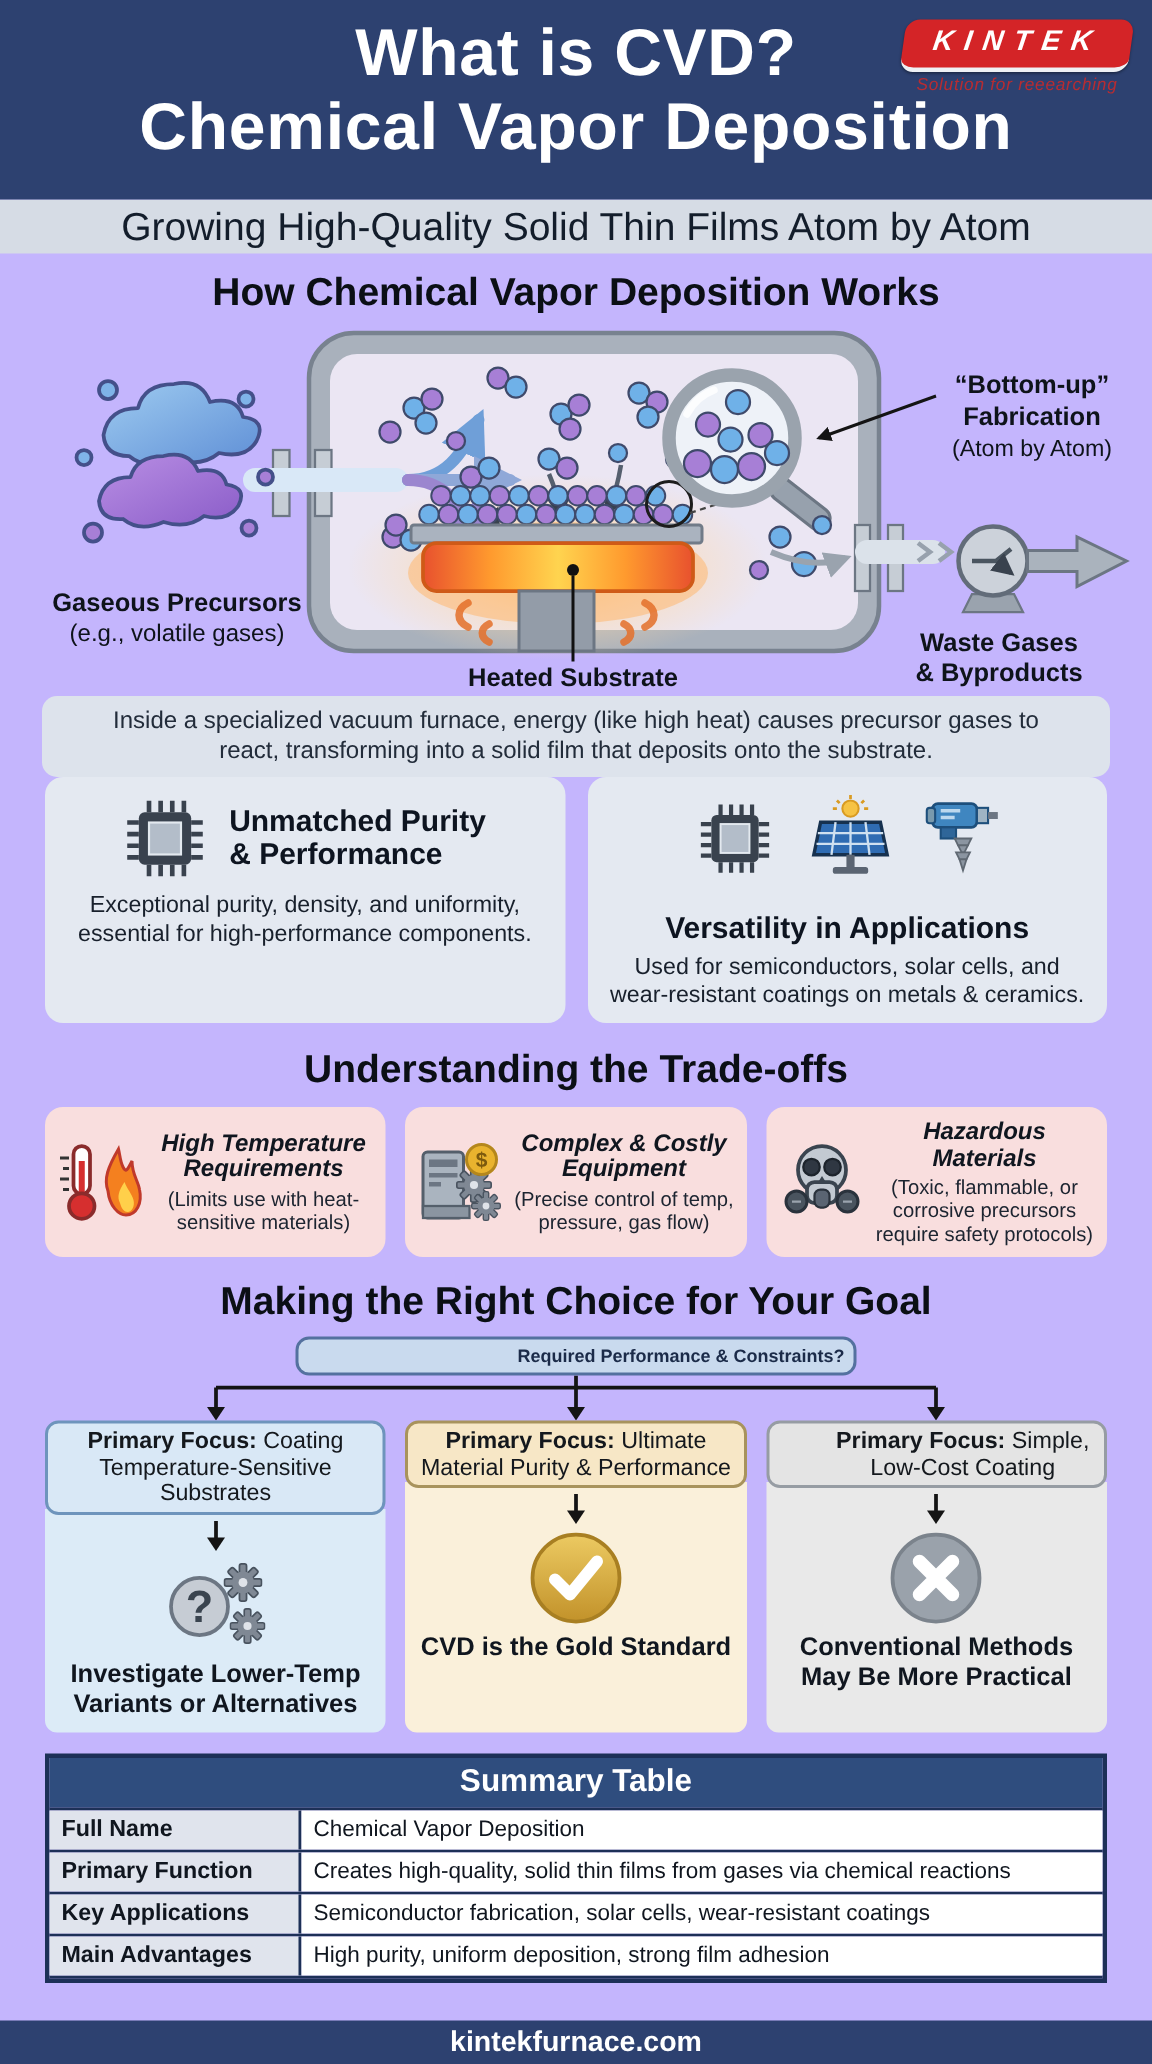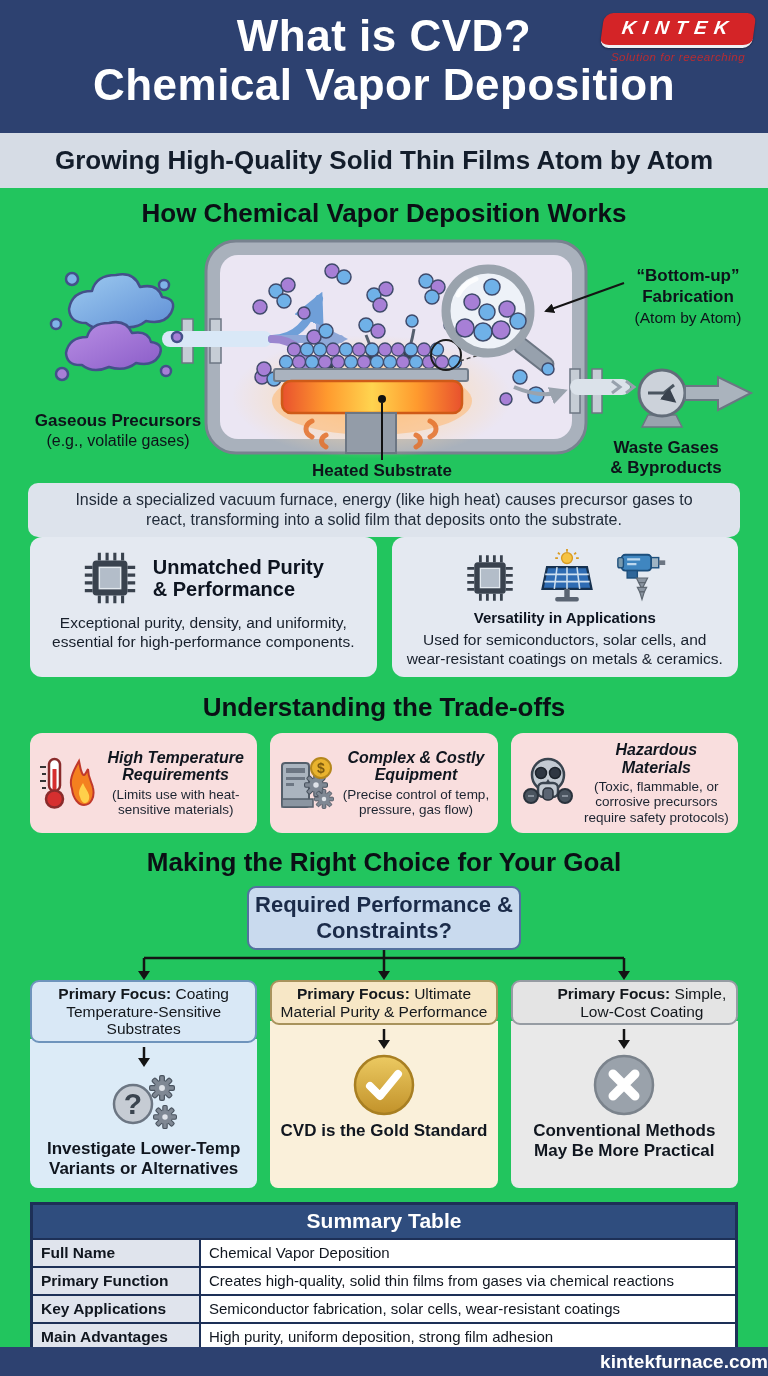--- a/index.html
+++ b/index.html
@@ -1,61 +1,61 @@
 <!DOCTYPE html>
 <html><head>
 <meta charset="utf-8">
 <style>
   * { margin:0; padding:0; box-sizing:border-box; }
   body { margin:0; background:#888; }
   .page {
     width:768px; height:1376px; position:relative; overflow:hidden;
-    background:#22c55e; font-family:"Liberation Sans", sans-serif;
+    background:#c4b5fd; font-family:"Liberation Sans", sans-serif;
     margin:0 auto;
   }
   
   .header { height:133px; background:#2d4170; color:#fff; text-align:center; position:relative; padding-top:12px; }
   .header .t1 { font-size:44px; font-weight:800; letter-spacing:.5px; line-height:1.1; }
   .header .t2 { font-size:44px; font-weight:800; letter-spacing:.5px; line-height:1.15; }
   .logo { position:absolute; top:13px; right:14px; width:152px; text-align:center; }
   .logo-box { background:#d42427; transform:skewX(-8deg); border-radius:9px; padding:4px 8px 6px;
               border-bottom:3px solid #eef1f5; box-shadow:0 1px 2px rgba(0,0,0,.4); }
   .logo-text { color:#fff; font-weight:800; font-style:italic; font-size:19px; letter-spacing:7px; white-space:nowrap; }
   .logo-tag { color:#b72c32; font-style:italic; font-size:11.5px; margin-top:3px; letter-spacing:.5px; white-space:nowrap; }
   
-  .subtitle { height:55px; background:#d6dce5; display:flex; align-items:center; justify-content:center;
-              font-size:26px; font-weight:700; color:#131d2b; }
+  .subtitle { height:36px; background:#d6dce5; display:flex; align-items:center; justify-content:center;
+              font-size:26px; font-weight:400; color:#131d2b; }
   
   .sec-h { font-size:26px; font-weight:800; text-align:center; color:#0b0f15; }
   .how-h { margin:10px 0 0; }
   
   .diagram { display:block; margin:0 auto; }
   .caption { margin:4px 28px 0; background:#dde3ec; border-radius:10px; padding:7px 40px; text-align:center;
              font-size:16px; color:#222c3a; line-height:1.25; }
   
   .why-h { margin:14px 0 10px; }
   .why-row { display:flex; gap:15px; margin:0 30px; }
   .why-card { flex:1; background:#e4e9f1; border-radius:12px; padding:10px 14px 9px; }
   .why-top { display:flex; align-items:center; justify-content:center; gap:12px; }
   .why-title { font-size:20px; font-weight:800; line-height:1.12; color:#0d1420; max-width:175px; }
   .icons-row { display:flex; justify-content:center; align-items:center; gap:20px; height:62px; }
-  .why-title2 { text-align:center; font-size:15px; font-weight:800; color:#0d1420; margin-top:0; }
+  .why-title2 { text-align:center; font-size:20px; font-weight:800; color:#0d1420; margin-top:18px; }
   .why-body { font-size:15.5px; text-align:center; margin-top:5px; color:#18202c; line-height:1.2; }
   
   .trade-h { margin:15px 0 10px; }
   .trade-row { display:flex; gap:13px; margin:0 30px; }
   .trade-card { flex:1; background:#f9dede; border-radius:12px; padding:8px 8px; display:flex; gap:6px; align-items:center; }
   .trade-icon { flex:0 0 58px; }
   .trade-text { flex:1; text-align:center; }
   .trade-title { font-size:16px; font-weight:800; line-height:1.1; color:#10161f;font-style:italic; }
   .trade-note { font-size:13.5px; line-height:1.12; margin-top:3px; color:#1c2430; }
   
   .dec-h { margin:14px 0 8px; }
-  .root-box { width:274px; margin:0 auto; background:#c9daee; border:2.5px solid #54719f; border-radius:9px;
-              text-align:center; font-size:22px; font-weight:800; color:#1b2b49; padding:4px 6px; }
+  .root-box { width:374px; margin:0 auto; background:#c9daee; border:2.5px solid #54719f; border-radius:9px;
+              text-align:right; font-size:12px; font-weight:800; color:#1b2b49; padding:4px 6px; }
   .connector { display:block; margin:0 30px; }
   .branch-row { display:flex; gap:13px; margin:0 30px; }
   .branch { flex:1; display:flex; flex-direction:column; }
   .branch-head { border-radius:9px; padding:3px 5px; text-align:center; font-size:15.5px; line-height:1.15;
                  border:2px solid; color:#14181d; position:relative; z-index:1; }
   .branch-head .fb { font-weight:800; }
   .b1 .branch-head { background:#f7e7c6; border-color:#a8935c; }
   .b2 .branch-head { background:#d9e8f6; border-color:#6e94bc; }
   .b3 .branch-head { background:#e4e4e4; border-color:#969ca3;padding-left:40px; }
   .branch-body { flex:1; margin-top:-4px; padding:8px 6px 10px; text-align:center; border-radius:0 0 8px 8px; }
@@ -67,21 +67,21 @@
   .outcome { font-size:17px; font-weight:800; line-height:1.15; color:#10161f; margin-top:4px; }
   
   .summary { margin:14px 30px 0; border:3px solid #1d3057; }
   .summary-header { background:#2f4d7e; color:#fff; font-size:21px; font-weight:800; text-align:center; padding:4px 0 5px; }
   .srow { display:flex; border-top:2px solid #1d3057; }
   .slabel { flex:0 0 168px; background:#e0e4ed; font-weight:800; font-size:15.5px; padding:4px 8px;
             border-right:2px solid #1d3057; color:#10161f; white-space:nowrap; }
   .svalue { flex:1; background:#fff; font-size:15px; padding:4px 8px; color:#10161f; white-space:nowrap; overflow:hidden; }
   
   .footer { position:absolute; bottom:0; left:0; right:0; height:29px; background:#2d4170; display:flex;
-            align-items:center; justify-content:flex-end; color:#fff; font-weight:800; font-size:19px; }
+            align-items:center; justify-content:center; color:#fff; font-weight:800; font-size:19px; }
   .svg-defs { position:absolute; width:0; height:0; }
 </style>
 </head>
 <body>
 
 <svg class="svg-defs" aria-hidden="true">
   <defs>
     <marker id="ahd" markerWidth="5" markerHeight="5" refX="4" refY="2.5" orient="auto">
         <path d="M0 0L5 2.5L0 5Z" fill="#39424e"></path>
       </marker>

